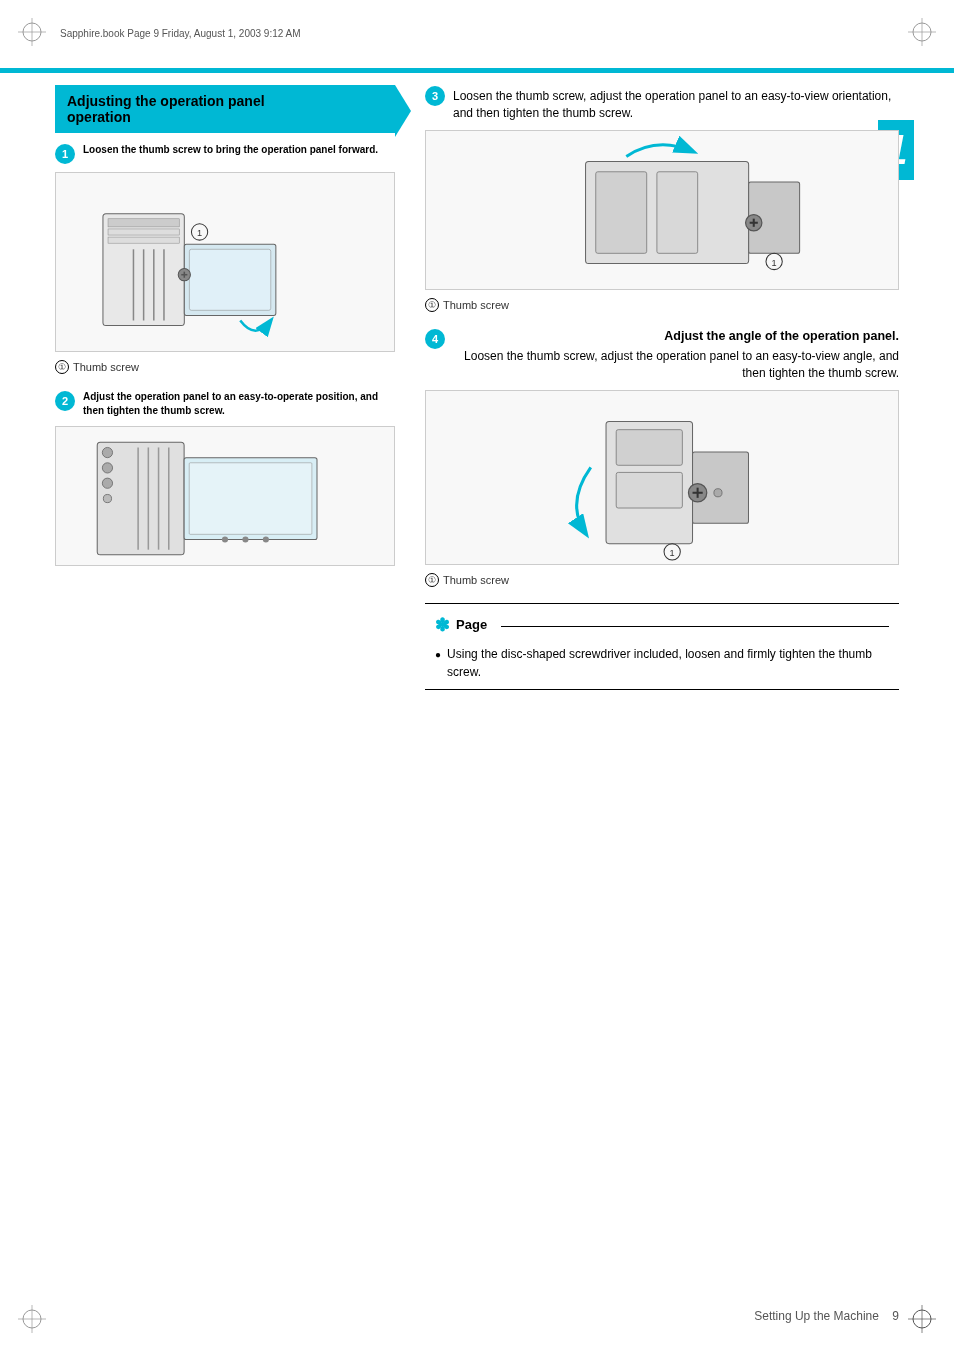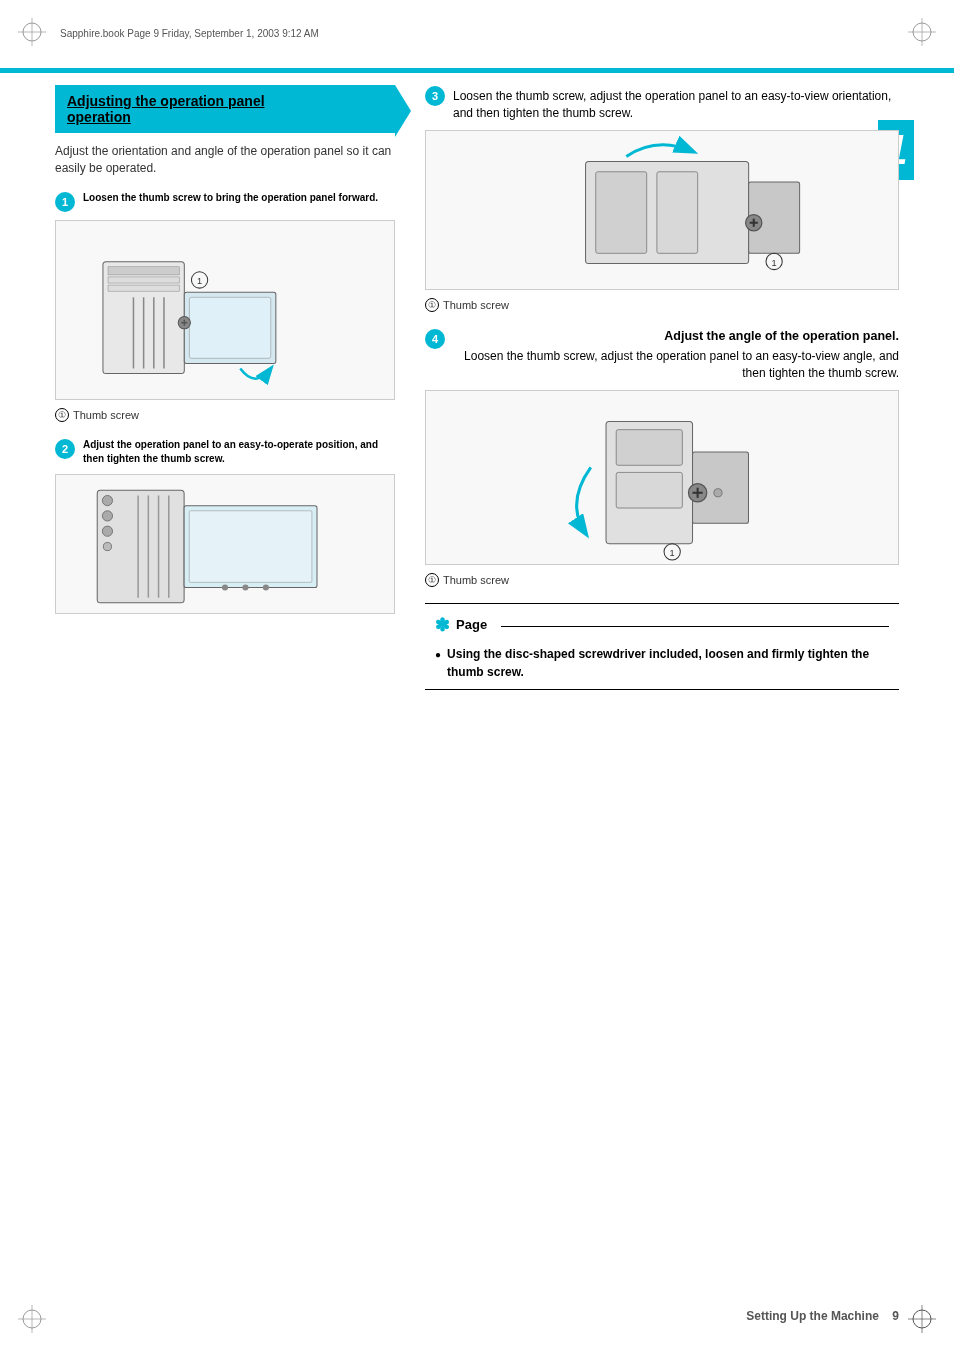--- a/index.html
+++ b/index.html
@@ -102,21 +102,20 @@
       width: 0;
       height: 0;
       border-top: 26px solid transparent;
       border-bottom: 26px solid transparent;
       border-left: 16px solid #00b8d4;
     }
     .section-heading h2 {
       font-size: 14px;
       font-weight: bold;
       color: #000;
-      text-decoration: underline;
     }
 
     .section-subtitle {
       font-size: 12px;
       color: #333;
       margin-bottom: 14px;
       line-height: 1.4;
     }
 
     
@@ -200,40 +199,38 @@
       margin-bottom: 6px;
     }
     .note-icon {
       font-size: 18px;
       color: #00b8d4;
     }
     .note-bullet {
       display: flex;
       gap: 6px;
       align-items: flex-start;
-      font-weight: bold;
     }
     .note-bullet::before {
       content: '●';
       font-size: 10px;
       margin-top: 2px;
     }
 
     
     .footer {
       position: absolute;
       bottom: 28px;
       left: 55px;
       right: 55px;
       display: flex;
       justify-content: flex-end;
       align-items: center;
       font-size: 12px;
       color: #333;
-      font-weight: bold;
     }
 
     
     .diagram-svg {
       width: 100%;
       height: 100%;
     }
 
     
     .step-title-right {
@@ -270,39 +267,38 @@
 </div>
 
 <div class="corner-mark corner-br">
   <svg viewBox="0 0 28 28" fill="none" xmlns="http://www.w3.org/2000/svg">
     <circle cx="14" cy="14" r="9" stroke="#555" stroke-width="1"></circle>
     <line x1="14" y1="0" x2="14" y2="28" stroke="#555" stroke-width="0.7"></line>
     <line x1="0" y1="14" x2="28" y2="14" stroke="#555" stroke-width="0.7"></line>
   </svg>
 </div>
 
-<div class="file-info">Sapphire.book  Page 9  Friday, September 1, 2003  9:12 AM</div>
+<div class="file-info">Sapphire.book  Page 9  Friday, August 1, 2003  9:12 AM</div>
 
 <div class="top-border"></div>
 
 <div class="chapter-number">1</div>
 
 <div class="content">
   <div class="two-col">
 
     <div class="col-left">
 
       <div class="section-heading">
         <h2>
           <span>Adjusting the operation panel</span><br>
           <span>operation</span>
         </h2>
       </div>
 
-      <p class="section-subtitle">Adjust the orientation and angle of the operation panel so it can easily be operated.</p>
 
       <div class="step">
         <div class="step-header">
           <div class="step-num cyan">1</div>
           <div class="step-title">Loosen the thumb screw to bring the operation panel forward.</div>
         </div>
 
         <div class="diagram-area" style="height:180px;">
           <svg viewBox="0 0 280 175" class="diagram-svg" xmlns="http://www.w3.org/2000/svg">
 

